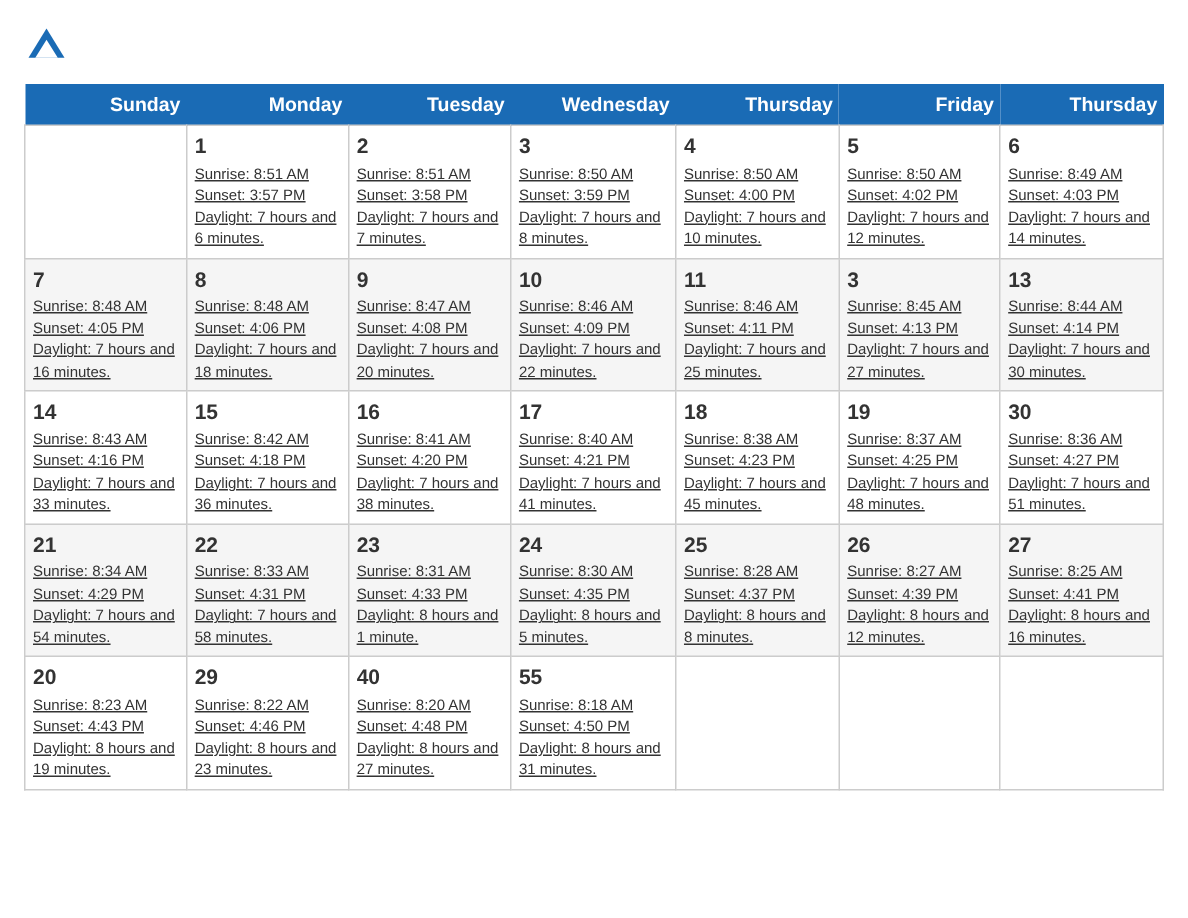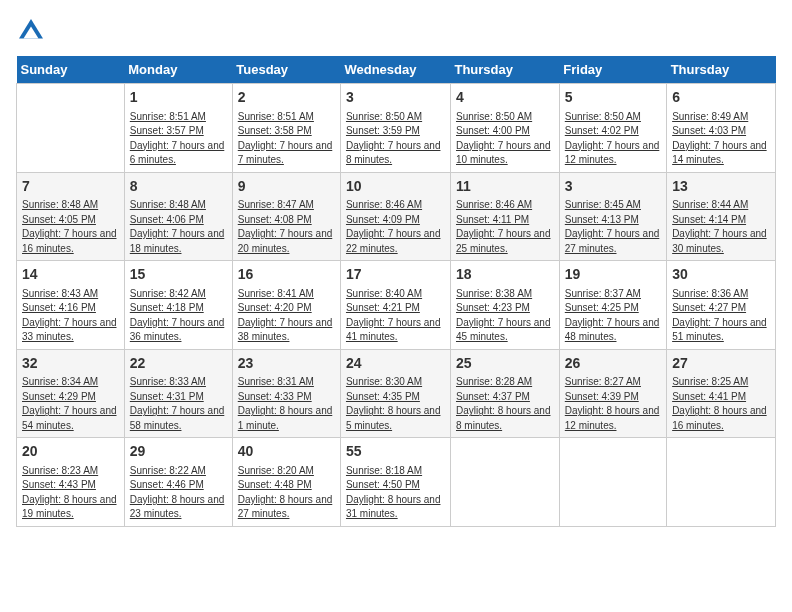--- a/index.html
+++ b/index.html
@@ -54,21 +54,21 @@
     }
     table {
       width: 100%;
       border-collapse: collapse;
       font-size: 10.5px;
     }
     th {
       background-color: #1a6bb5;
       color: #fff;
       padding: 6px 4px;
-      text-align: left;
+      text-align: right;
       font-size: 13px;
       font-weight: bold;
     }
     td {
       border: 1px solid #ccc;
       vertical-align: top;
       padding: 4px 5px;
       height: 88px;
       width: 113px;
       color: #333;
@@ -213,21 +213,21 @@
           <span class="day-number">19</span>
           <div class="day-info">Sunrise: 8:37 AM<br>Sunset: 4:25 PM<br>Daylight: 7 hours and 48 minutes.</div>
         </td>
         <td>
           <span class="day-number">30</span>
           <div class="day-info">Sunrise: 8:36 AM<br>Sunset: 4:27 PM<br>Daylight: 7 hours and 51 minutes.</div>
         </td>
       </tr>
       <tr>
         <td>
-          <span class="day-number">32</span>
+          <span class="day-number">21</span>
           <div class="day-info">Sunrise: 8:34 AM<br>Sunset: 4:29 PM<br>Daylight: 7 hours and 54 minutes.</div>
         </td>
         <td>
           <span class="day-number">22</span>
           <div class="day-info">Sunrise: 8:33 AM<br>Sunset: 4:31 PM<br>Daylight: 7 hours and 58 minutes.</div>
         </td>
         <td>
           <span class="day-number">23</span>
           <div class="day-info">Sunrise: 8:31 AM<br>Sunset: 4:33 PM<br>Daylight: 8 hours and 1 minute.</div>
         </td>

